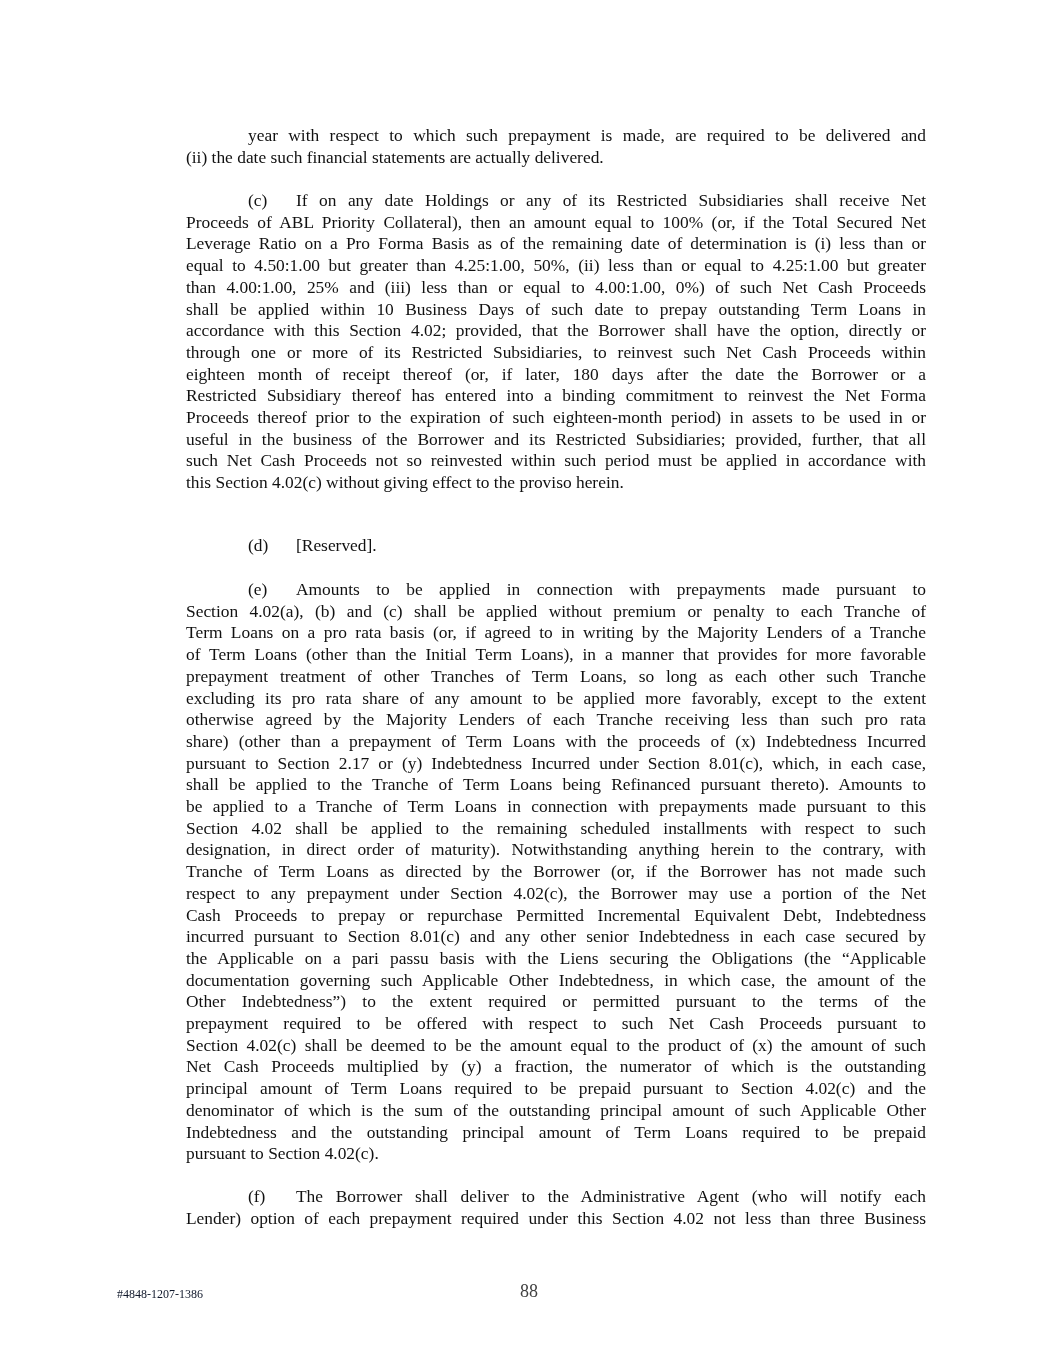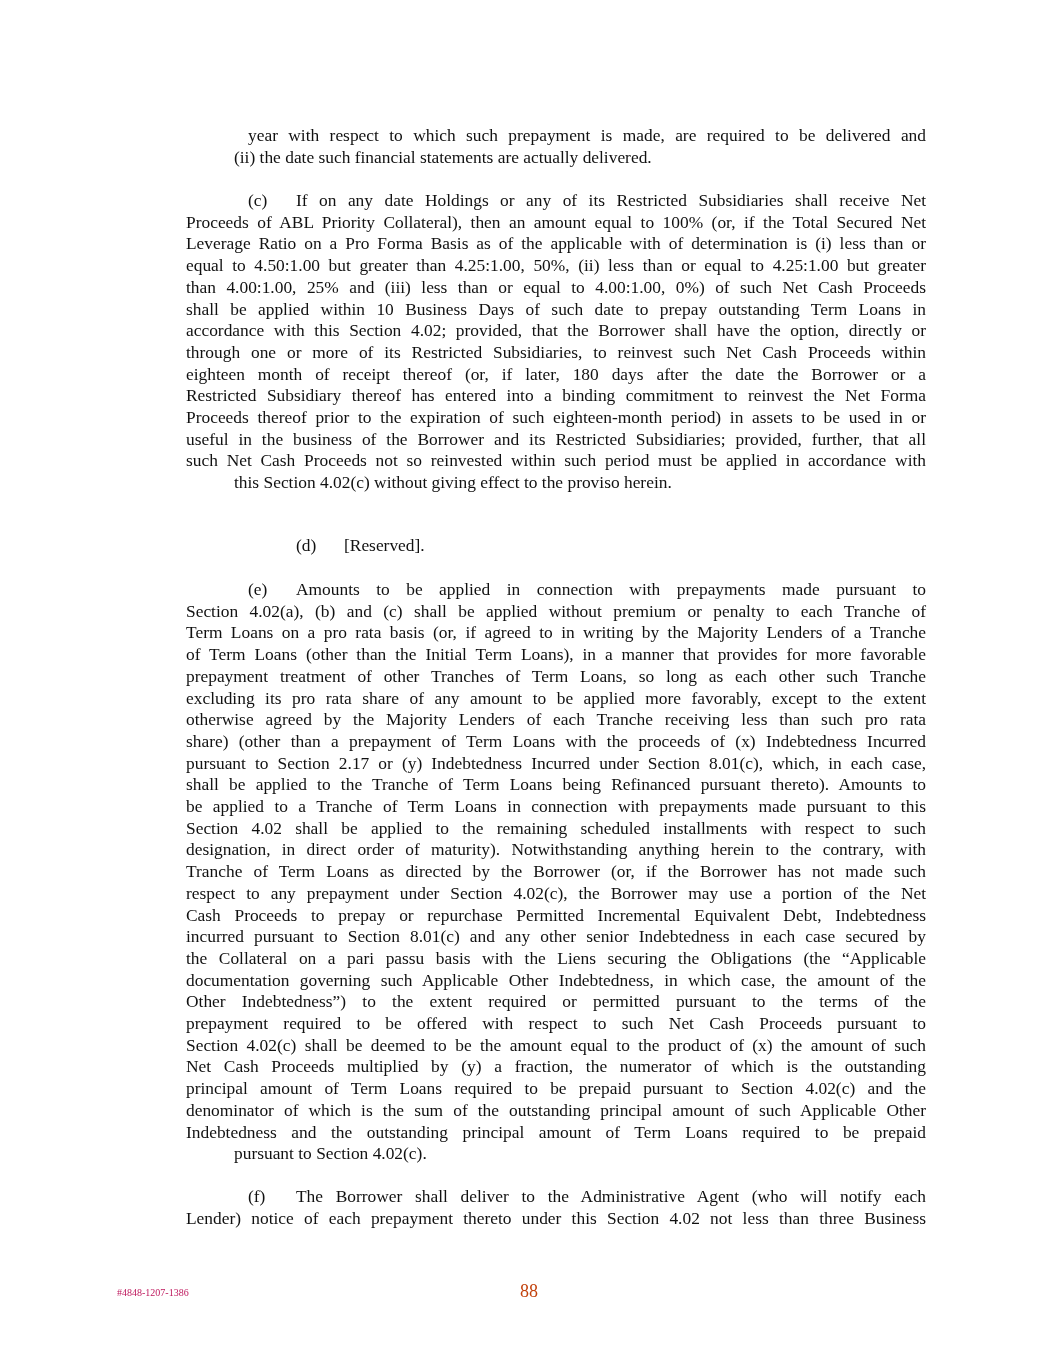--- a/index.html
+++ b/index.html
@@ -4,45 +4,45 @@
 <style>
   html, body { margin: 0; padding: 0; background: #ffffff; }
   body { width: 1055px; height: 1365px; position: relative; overflow: hidden; }
   .page { position: absolute; left: 0; top: 0; width: 1055px; height: 1122px; background: #fff; }
   .text {
     position: absolute; left: 186px; width: 740px;
     font-family: "Liberation Serif", serif; font-size: 17.4px; line-height: 21.7px;
     color: #111; text-align: justify;
   }
   .line { display: block; text-align: justify; text-align-last: justify; white-space: nowrap; }
-  .line.last { text-align-last: left; margin-left: 48px; }
+  .line.last { text-align-last: left; }
   .line.indent1 { padding-left: 62px; }
   .u { text-underline-offset: 2px; }
   .i { }
   .tab { display: inline-block; width: 48px; }
   #p-top { top: 125px; }
   #p-c { top: 190px; }
   #p-d { top: 535px; }
   #p-e { top: 579px; }
   #p-f { top: 1186px; }
-  .footer-id { position: absolute; left: 117px; top: 1287px; font-family: "Liberation Serif", serif; font-size: 10px; color: #be185d; }
-  .page-num { position: absolute; left: 520px; top: 1281px; font-family: "Liberation Serif", serif; font-size: 18px; color: #c2410c; }
+  .footer-id { position: absolute; left: 117px; top: 1287px; font-family: "Liberation Serif", serif; font-size: 12px; color: #0f172a; }
+  .page-num { position: absolute; left: 520px; top: 1281px; font-family: "Liberation Serif", serif; font-size: 18px; color: #404040; }
 </style>
 </head>
 <body>
 
 <div class="page">
   <div class="text" id="p-top">
       <span class="line indent1"><span>year with respect to which such prepayment is made, are required to be delivered and</span></span>
       <span class="line last"><span>(ii) the date such financial statements are actually delivered.</span></span>
     </div>
   <div class="text" id="p-c">
       <span class="line indent1"><span class="tab">(c)</span><span>If on any date Holdings or any of its Restricted Subsidiaries shall receive Net</span></span>
       <span class="line"><span>Proceeds of ABL Priority Collateral), then an amount equal to 100% (or, if the Total Secured Net</span></span>
-      <span class="line"><span>Leverage Ratio on a Pro Forma Basis as of the applicable with of determination is (i) less than or</span></span>
+      <span class="line"><span>Leverage Ratio on a Pro Forma Basis as of the remaining date of determination is (i) less than or</span></span>
       <span class="line"><span>equal to 4.50:1.00 but greater than 4.25:1.00, 50%, (ii) less than or equal to 4.25:1.00 but greater</span></span>
       <span class="line"><span>than 4.00:1.00, 25% and (iii) less than or equal to 4.00:1.00, 0%) of such Net Cash Proceeds</span></span>
       <span class="line"><span>shall be applied within 10 Business Days of such date to prepay outstanding Term Loans in</span></span>
       <span class="line"><span>accordance with this </span><span class="u">Section 4.02</span><span>; </span><span class="u">provided</span><span>, that the Borrower shall have the option, directly or</span></span>
       <span class="line"><span>through one or more of its Restricted Subsidiaries, to reinvest such Net Cash Proceeds within</span></span>
       <span class="line"><span>eighteen month of receipt thereof (or, if later, 180 days after the date the Borrower or a</span></span>
       <span class="line"><span>Restricted Subsidiary thereof has entered into a binding commitment to reinvest the Net Forma</span></span>
       <span class="line"><span>Proceeds thereof prior to the expiration of such eighteen-month period) in assets to be used in or</span></span>
       <span class="line"><span>useful in the business of the Borrower and its Restricted Subsidiaries; </span><span class="u">provided</span><span>, </span><span class="u">further</span><span>, that all</span></span>
       <span class="line"><span>such Net Cash Proceeds not so reinvested within such period must be applied in accordance with</span></span>
@@ -62,31 +62,31 @@
       <span class="line"><span>share) (other than a prepayment of Term Loans with the proceeds of (x) Indebtedness Incurred</span></span>
       <span class="line"><span>pursuant to </span><span class="u">Section 2.17</span><span> or (y) Indebtedness Incurred under </span><span class="u">Section 8.01(c)</span><span>, which, in each case,</span></span>
       <span class="line"><span>shall be applied to the Tranche of Term Loans being Refinanced pursuant thereto).  Amounts to</span></span>
       <span class="line"><span>be applied to a Tranche of Term Loans in connection with prepayments made pursuant to this</span></span>
       <span class="line"><span class="u">Section 4.02</span><span> shall be applied to the remaining scheduled installments with respect to such</span></span>
       <span class="line"><span>designation, in direct order of maturity).  Notwithstanding anything herein to the contrary, with</span></span>
       <span class="line"><span>Tranche of Term Loans as directed by the Borrower (or, if the Borrower has not made such</span></span>
       <span class="line"><span>respect to any prepayment under </span><span class="u">Section 4.02(c)</span><span>, the Borrower may use a portion of the Net</span></span>
       <span class="line"><span>Cash Proceeds to prepay or repurchase Permitted Incremental Equivalent Debt, Indebtedness</span></span>
       <span class="line"><span>incurred pursuant to </span><span class="u">Section 8.01(c)</span><span> and any other senior Indebtedness in each case secured by</span></span>
-      <span class="line"><span>the Collateral on a </span><span class="i">pari passu</span><span> basis with the Liens securing the Obligations (the “</span><span class="u">Applicable</span></span>
+      <span class="line"><span>the Applicable on a </span><span class="i">pari passu</span><span> basis with the Liens securing the Obligations (the “</span><span class="u">Applicable</span></span>
       <span class="line"><span>documentation governing such Applicable Other Indebtedness, in which case, the amount of the</span></span>
       <span class="line"><span class="u">Other Indebtedness</span><span>”) to the extent required or permitted pursuant to the terms of the</span></span>
       <span class="line"><span>prepayment required to be offered with respect to such Net Cash Proceeds pursuant to</span></span>
       <span class="line"><span class="u">Section 4.02(c)</span><span> shall be deemed to be the amount equal to the product of (x) the amount of such</span></span>
       <span class="line"><span>Net Cash Proceeds multiplied by (y) a fraction, the numerator of which is the outstanding</span></span>
       <span class="line"><span>principal amount of Term Loans required to be prepaid pursuant to </span><span class="u">Section 4.02(c)</span><span> and the</span></span>
       <span class="line"><span>denominator of which is the sum of the outstanding principal amount of such Applicable Other</span></span>
       <span class="line"><span>Indebtedness and the outstanding principal amount of Term Loans required to be prepaid</span></span>
       <span class="line last"><span>pursuant to </span><span class="u">Section 4.02(c)</span><span>.</span></span>
     </div>
   <div class="text" id="p-f">
       <span class="line indent1"><span class="tab">(f)</span><span>The Borrower shall deliver to the Administrative Agent (who will notify each</span></span>
-      <span class="line"><span>Lender) notice of each prepayment thereto under this </span><span class="u">Section 4.02</span><span> not less than three Business</span></span>
+      <span class="line"><span>Lender) option of each prepayment required under this </span><span class="u">Section 4.02</span><span> not less than three Business</span></span>
     </div>
 
   <div class="footer-id">#4848-1207-1386</div>
   <div class="page-num">88</div>
 </div>
 
 </body></html>

